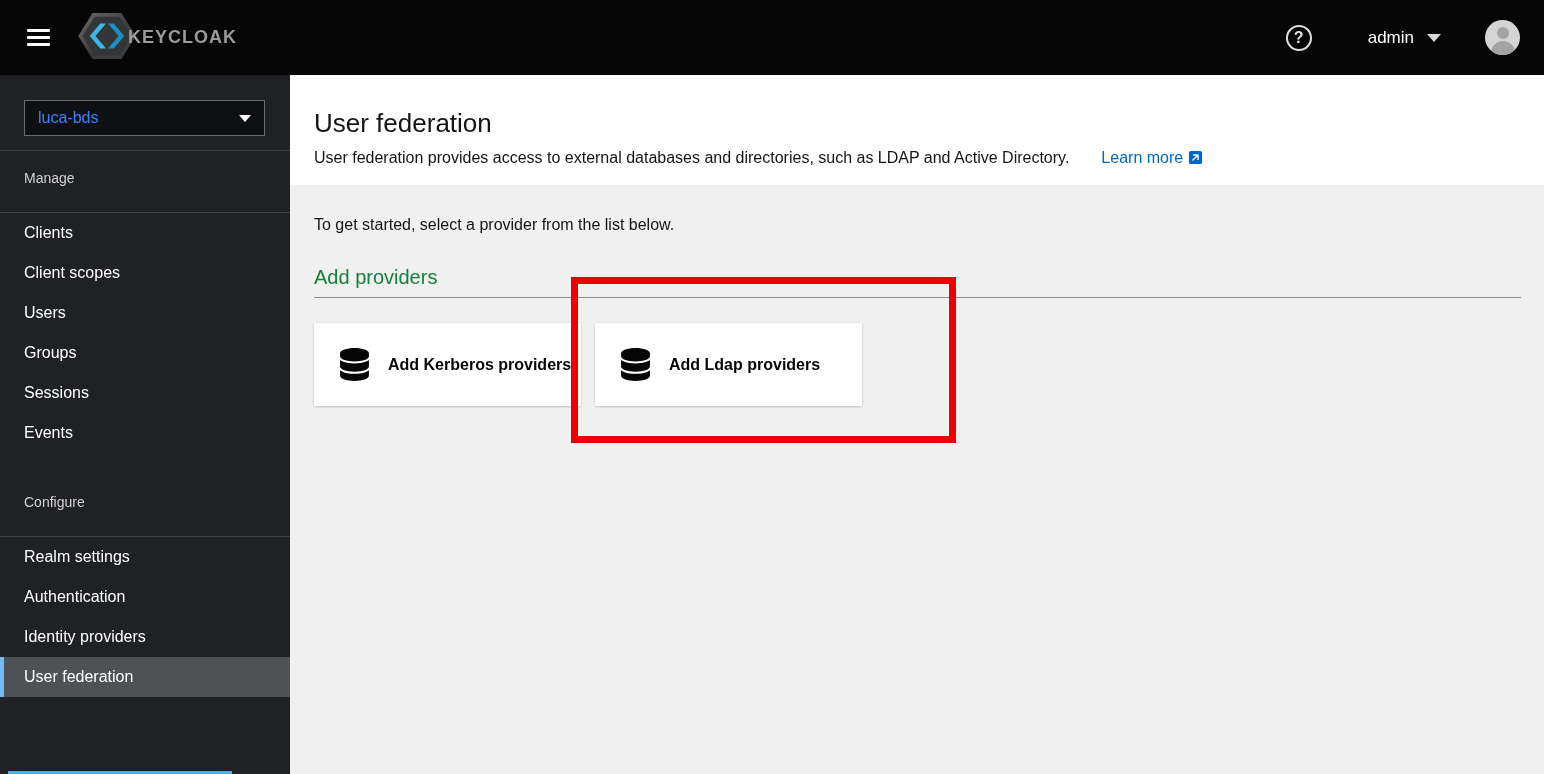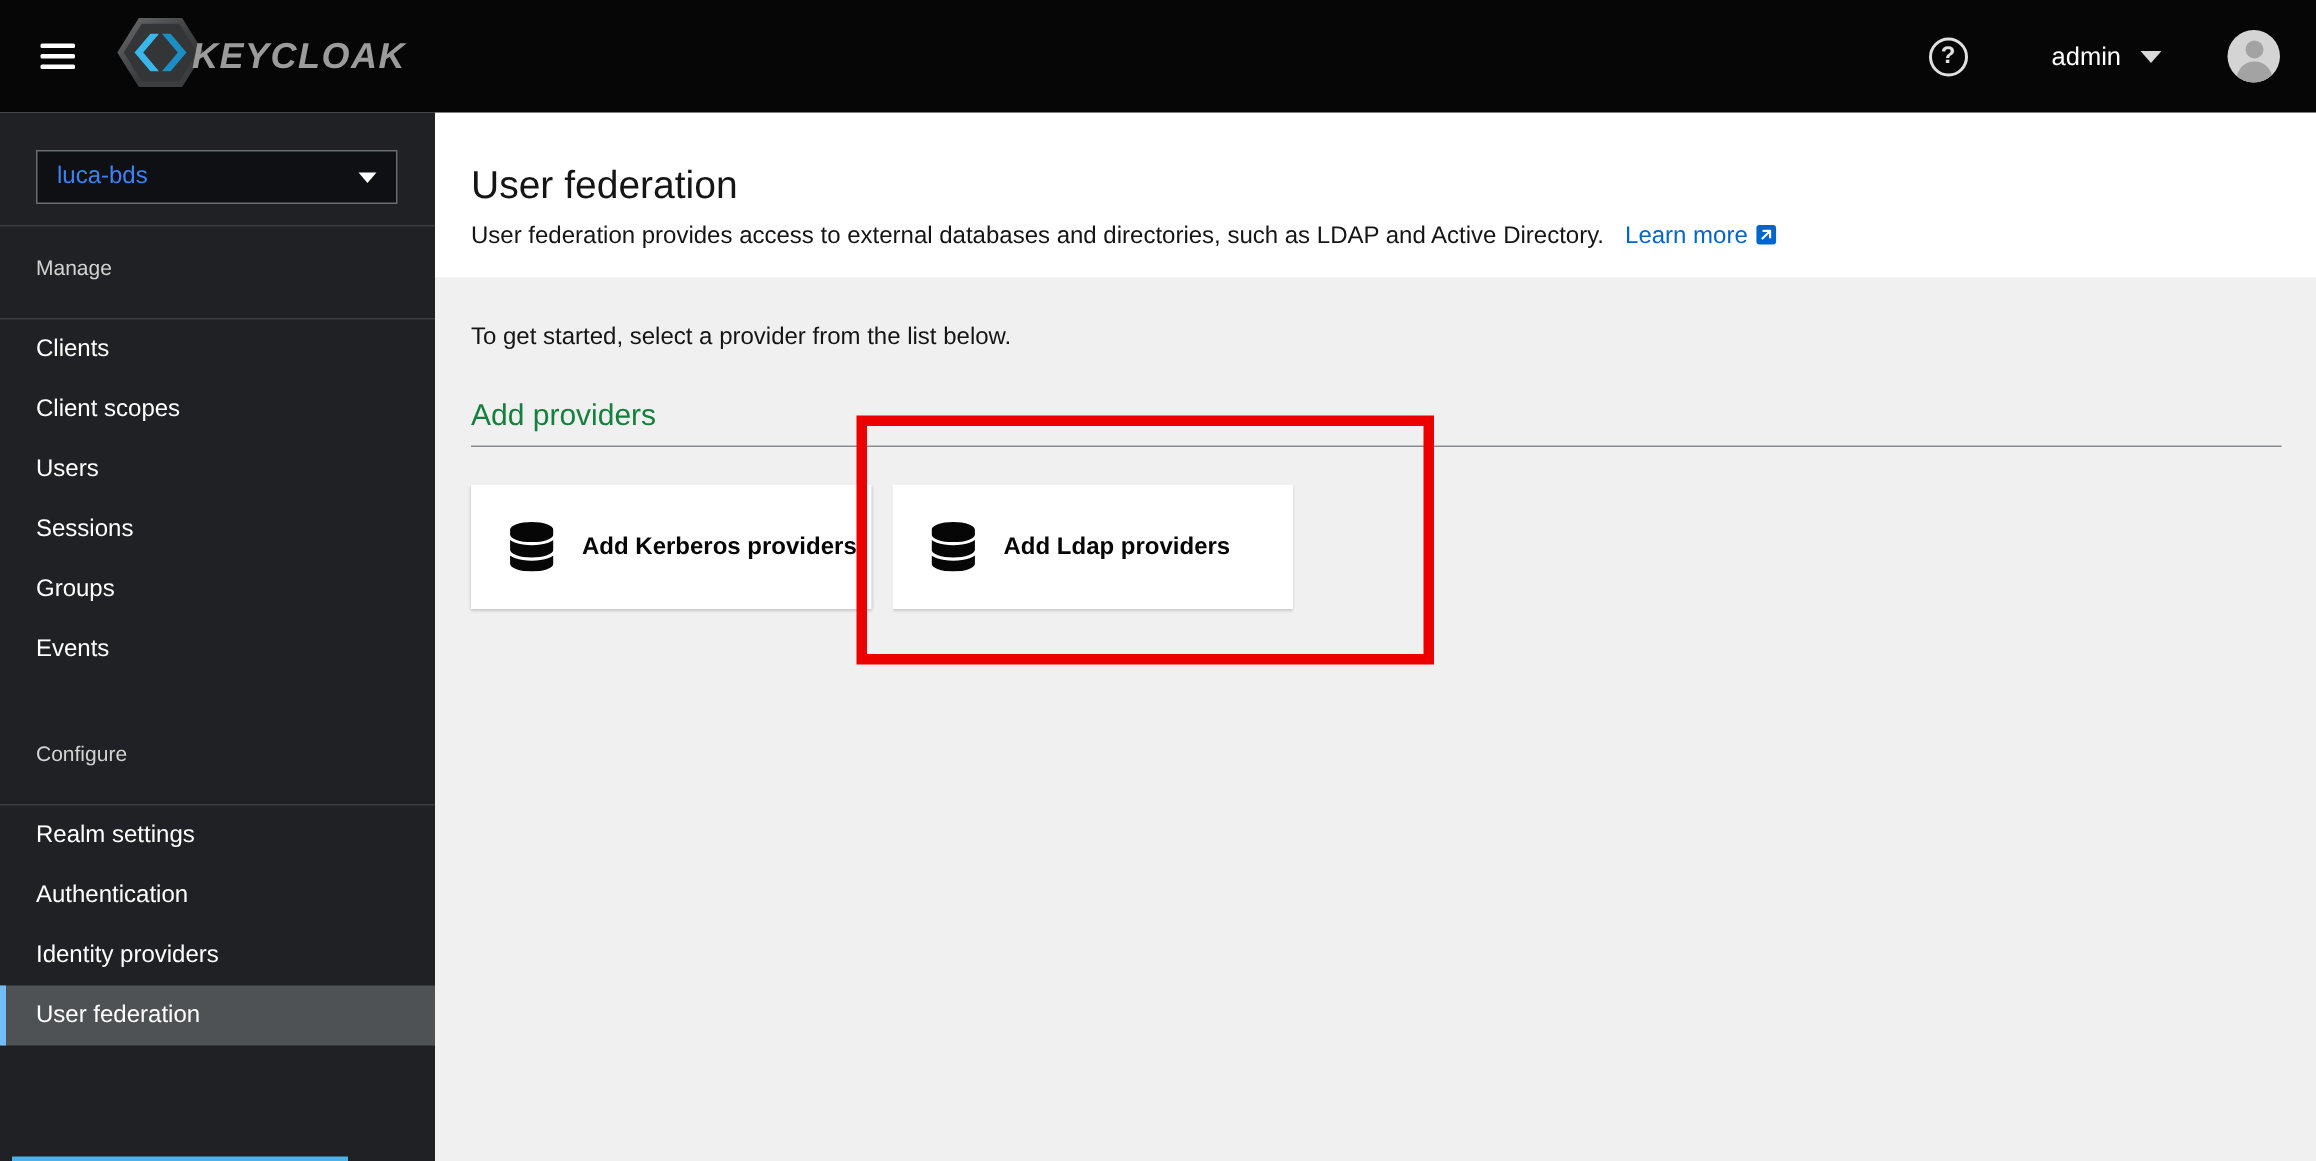--- a/index.html
+++ b/index.html
@@ -18,22 +18,22 @@
     background: #060606;
     display: flex; align-items: center;
     z-index: 5;
   }
   .nav-toggle {
     margin-left: 27px; width: 23px; cursor: pointer;
   }
   .nav-toggle .bar { width: 23px; height: 3px; background: #fff; margin: 4px 0; border-radius: 1px; }
   .brand { display: flex; align-items: center; margin-left: 28px; cursor: pointer; }
   .brand-text {
-    font-size: 24px; font-weight: bold; color: #9b9b9b;
-    letter-spacing: 1px; margin-left: -8px; font-style: italic;
+    font-size: 18px; font-weight: bold; color: #9b9b9b;
+    letter-spacing: 1px; margin-left: -8px;
   }
   .masthead-right {
     margin-left: auto; display: flex; align-items: center; margin-right: 24px;
   }
   .help-icon {
     width: 26px; height: 26px; border: 2px solid #e0e0e0; border-radius: 50%;
     color: #e0e0e0; font-size: 16px; font-weight: bold;
     display: flex; align-items: center; justify-content: center;
     cursor: pointer;
   }
@@ -95,21 +95,21 @@
   }
 
   
   .page-header {
     position: absolute; left: 290px; top: 75px; width: 1254px; height: 110px;
     background: #fff; padding: 33px 24px 0 24px;
   }
   .page-title { font-size: 26px; font-weight: 400; color: #151515; }
   .page-desc { margin-top: 10px; font-size: 16px; color: #151515; }
   .learn-more {
-    margin-left: 14px; color: #0066cc; text-decoration: none; font-size: 16px;
+    margin-left: 32px; color: #0066cc; text-decoration: none; font-size: 16px;
     cursor: pointer; white-space: nowrap;
   }
   .learn-more svg { vertical-align: -2px; margin-left: 5px; }
 
   
   .content {
     position: absolute; left: 290px; top: 185px; width: 1254px; bottom: 0;
     background: #f0f0f0; padding: 31px 23px 0 24px;
   }
   .intro-text { font-size: 16px; color: #151515; }
@@ -176,22 +176,22 @@
       <span class="realm-caret"></span>
     </div>
   </div>
 
   <div class="nav-section">
     <div class="nav-section-title">Manage</div>
     <ul class="nav-list">
       <li class="nav-item">Clients</li>
       <li class="nav-item">Client scopes</li>
       <li class="nav-item">Users</li>
+      <li class="nav-item">Groups</li>
       <li class="nav-item">Sessions</li>
-      <li class="nav-item">Groups</li>
       <li class="nav-item">Events</li>
     </ul>
   </div>
 
   <div class="nav-section nav-section--configure">
     <div class="nav-section-title">Configure</div>
     <ul class="nav-list">
       <li class="nav-item">Realm settings</li>
       <li class="nav-item">Authentication</li>
       <li class="nav-item">Identity providers</li>

